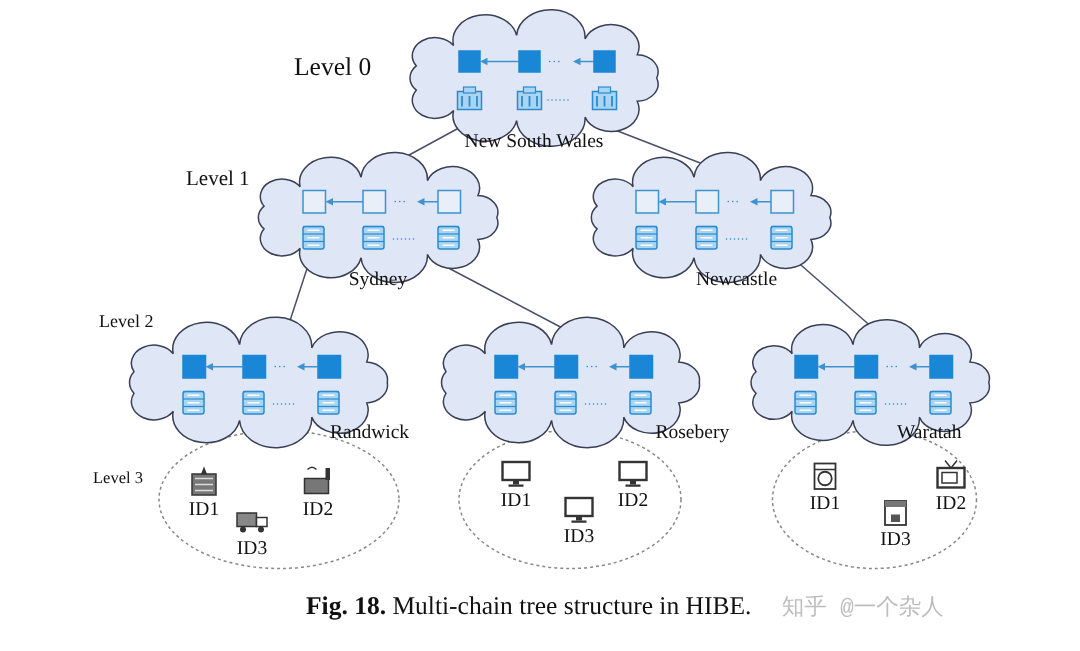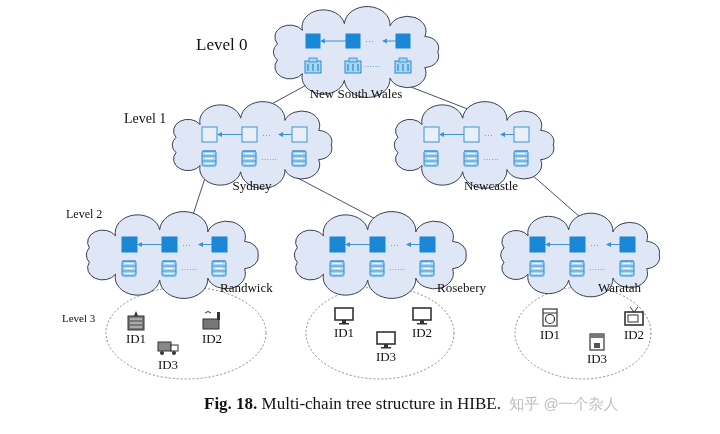--- a/index.html
+++ b/index.html
@@ -3,21 +3,21 @@
 <meta charset="utf-8">
 <style>
   html, body { margin:0; padding:0; background:#ffffff; }
   body { width:720px; height:434px; position:relative; overflow:hidden; font-family:"Liberation Serif", serif; }
   #diagram { position:absolute; left:0; top:0; width:720px; height:434px; }
   .lvl { font-family:"Liberation Serif", serif; fill:#111; }
   .place { font-family:"Liberation Serif", serif; fill:#111; font-size:13px; }
   .idlbl { font-family:"Liberation Serif", serif; fill:#111; font-size:13px; }
   .caption { position:absolute; left:204px; top:394px; font-size:17px; color:#111; white-space:nowrap; font-family:"Liberation Serif", serif; }
   .caption b { font-weight:bold; }
-  .wm { color:#bdbdbd; font-family:Liberation Sans, sans-serif; font-size:15px; margin-left:4px; }
+  .wm { color:#bdbdbd; font-family:Liberation Mono, monospace; font-size:15px; margin-left:16px; }
 </style>
 </head>
 <body>
 
 <svg id="diagram" xmlns="http://www.w3.org/2000/svg" width="720" height="434" viewBox="0 0 720 434">
   <g id="edges-layer">
       <line x1="312" y1="82" x2="255" y2="113" stroke="#4a4f6a" stroke-width="1"></line>
       <line x1="398" y1="82" x2="478" y2="113" stroke="#4a4f6a" stroke-width="1"></line>
       <line x1="206" y1="175" x2="190" y2="224" stroke="#4a4f6a" stroke-width="1"></line>
       <line x1="292" y1="175" x2="385" y2="224" stroke="#4a4f6a" stroke-width="1"></line>

